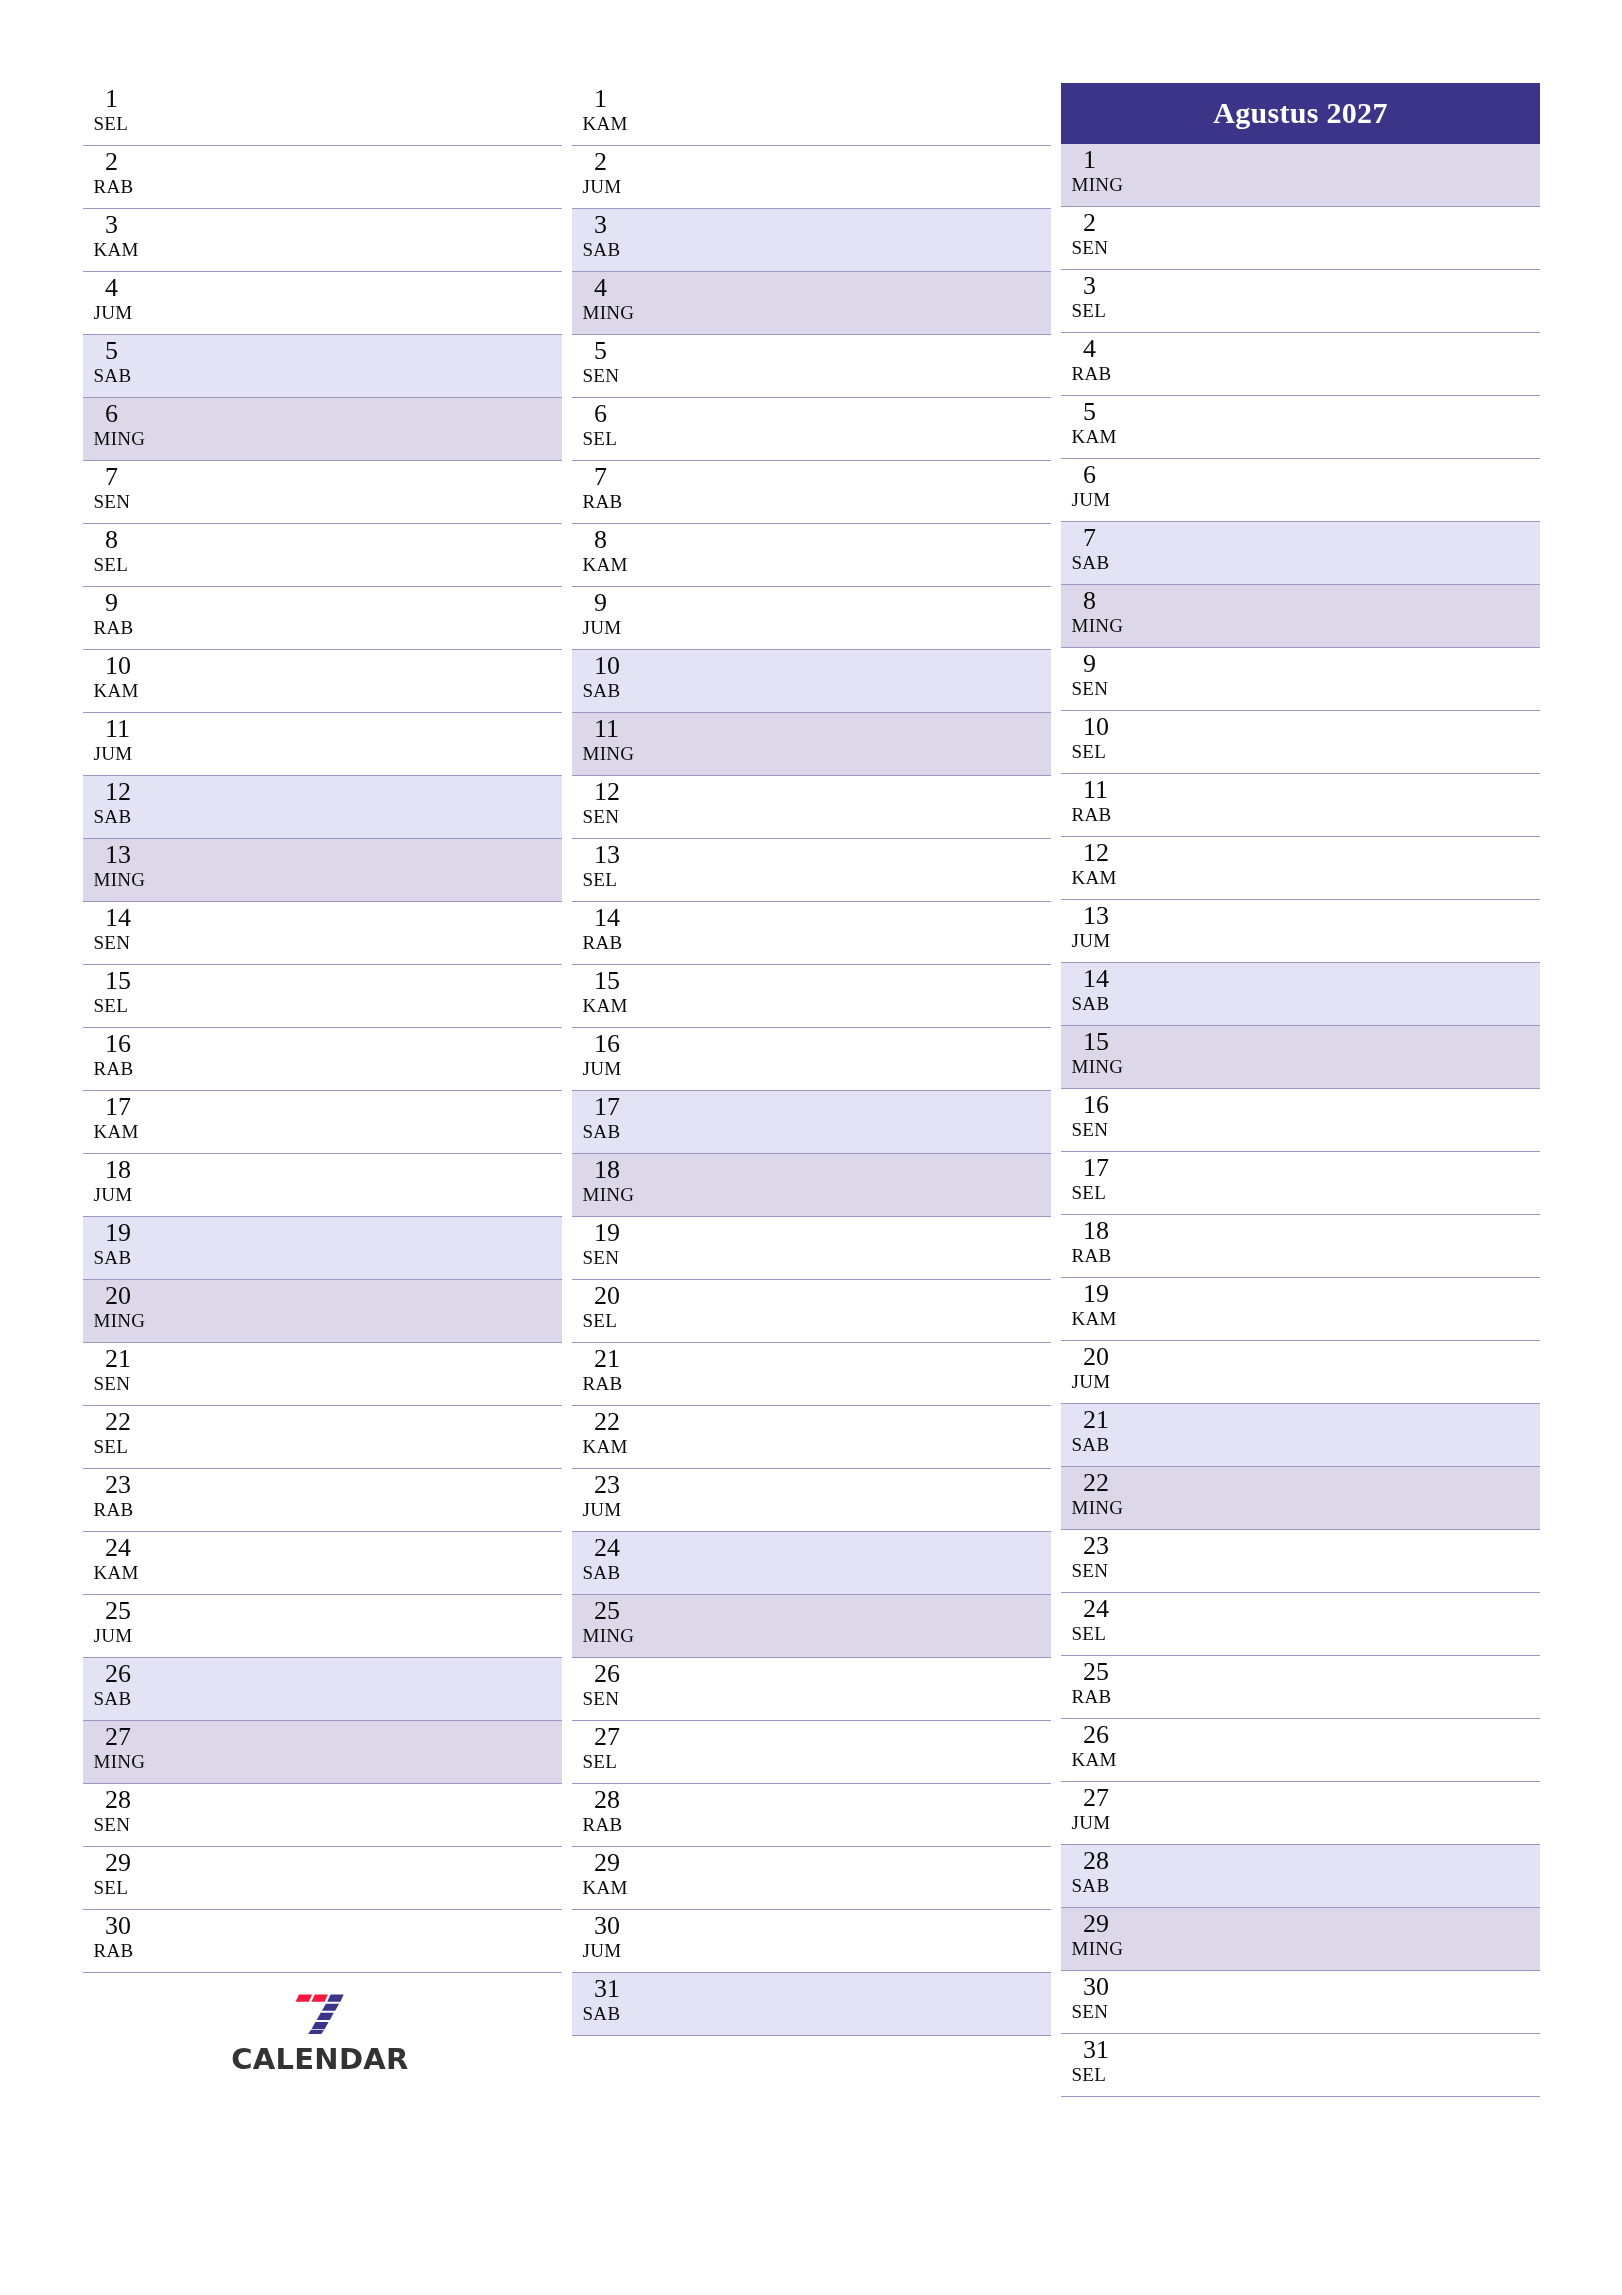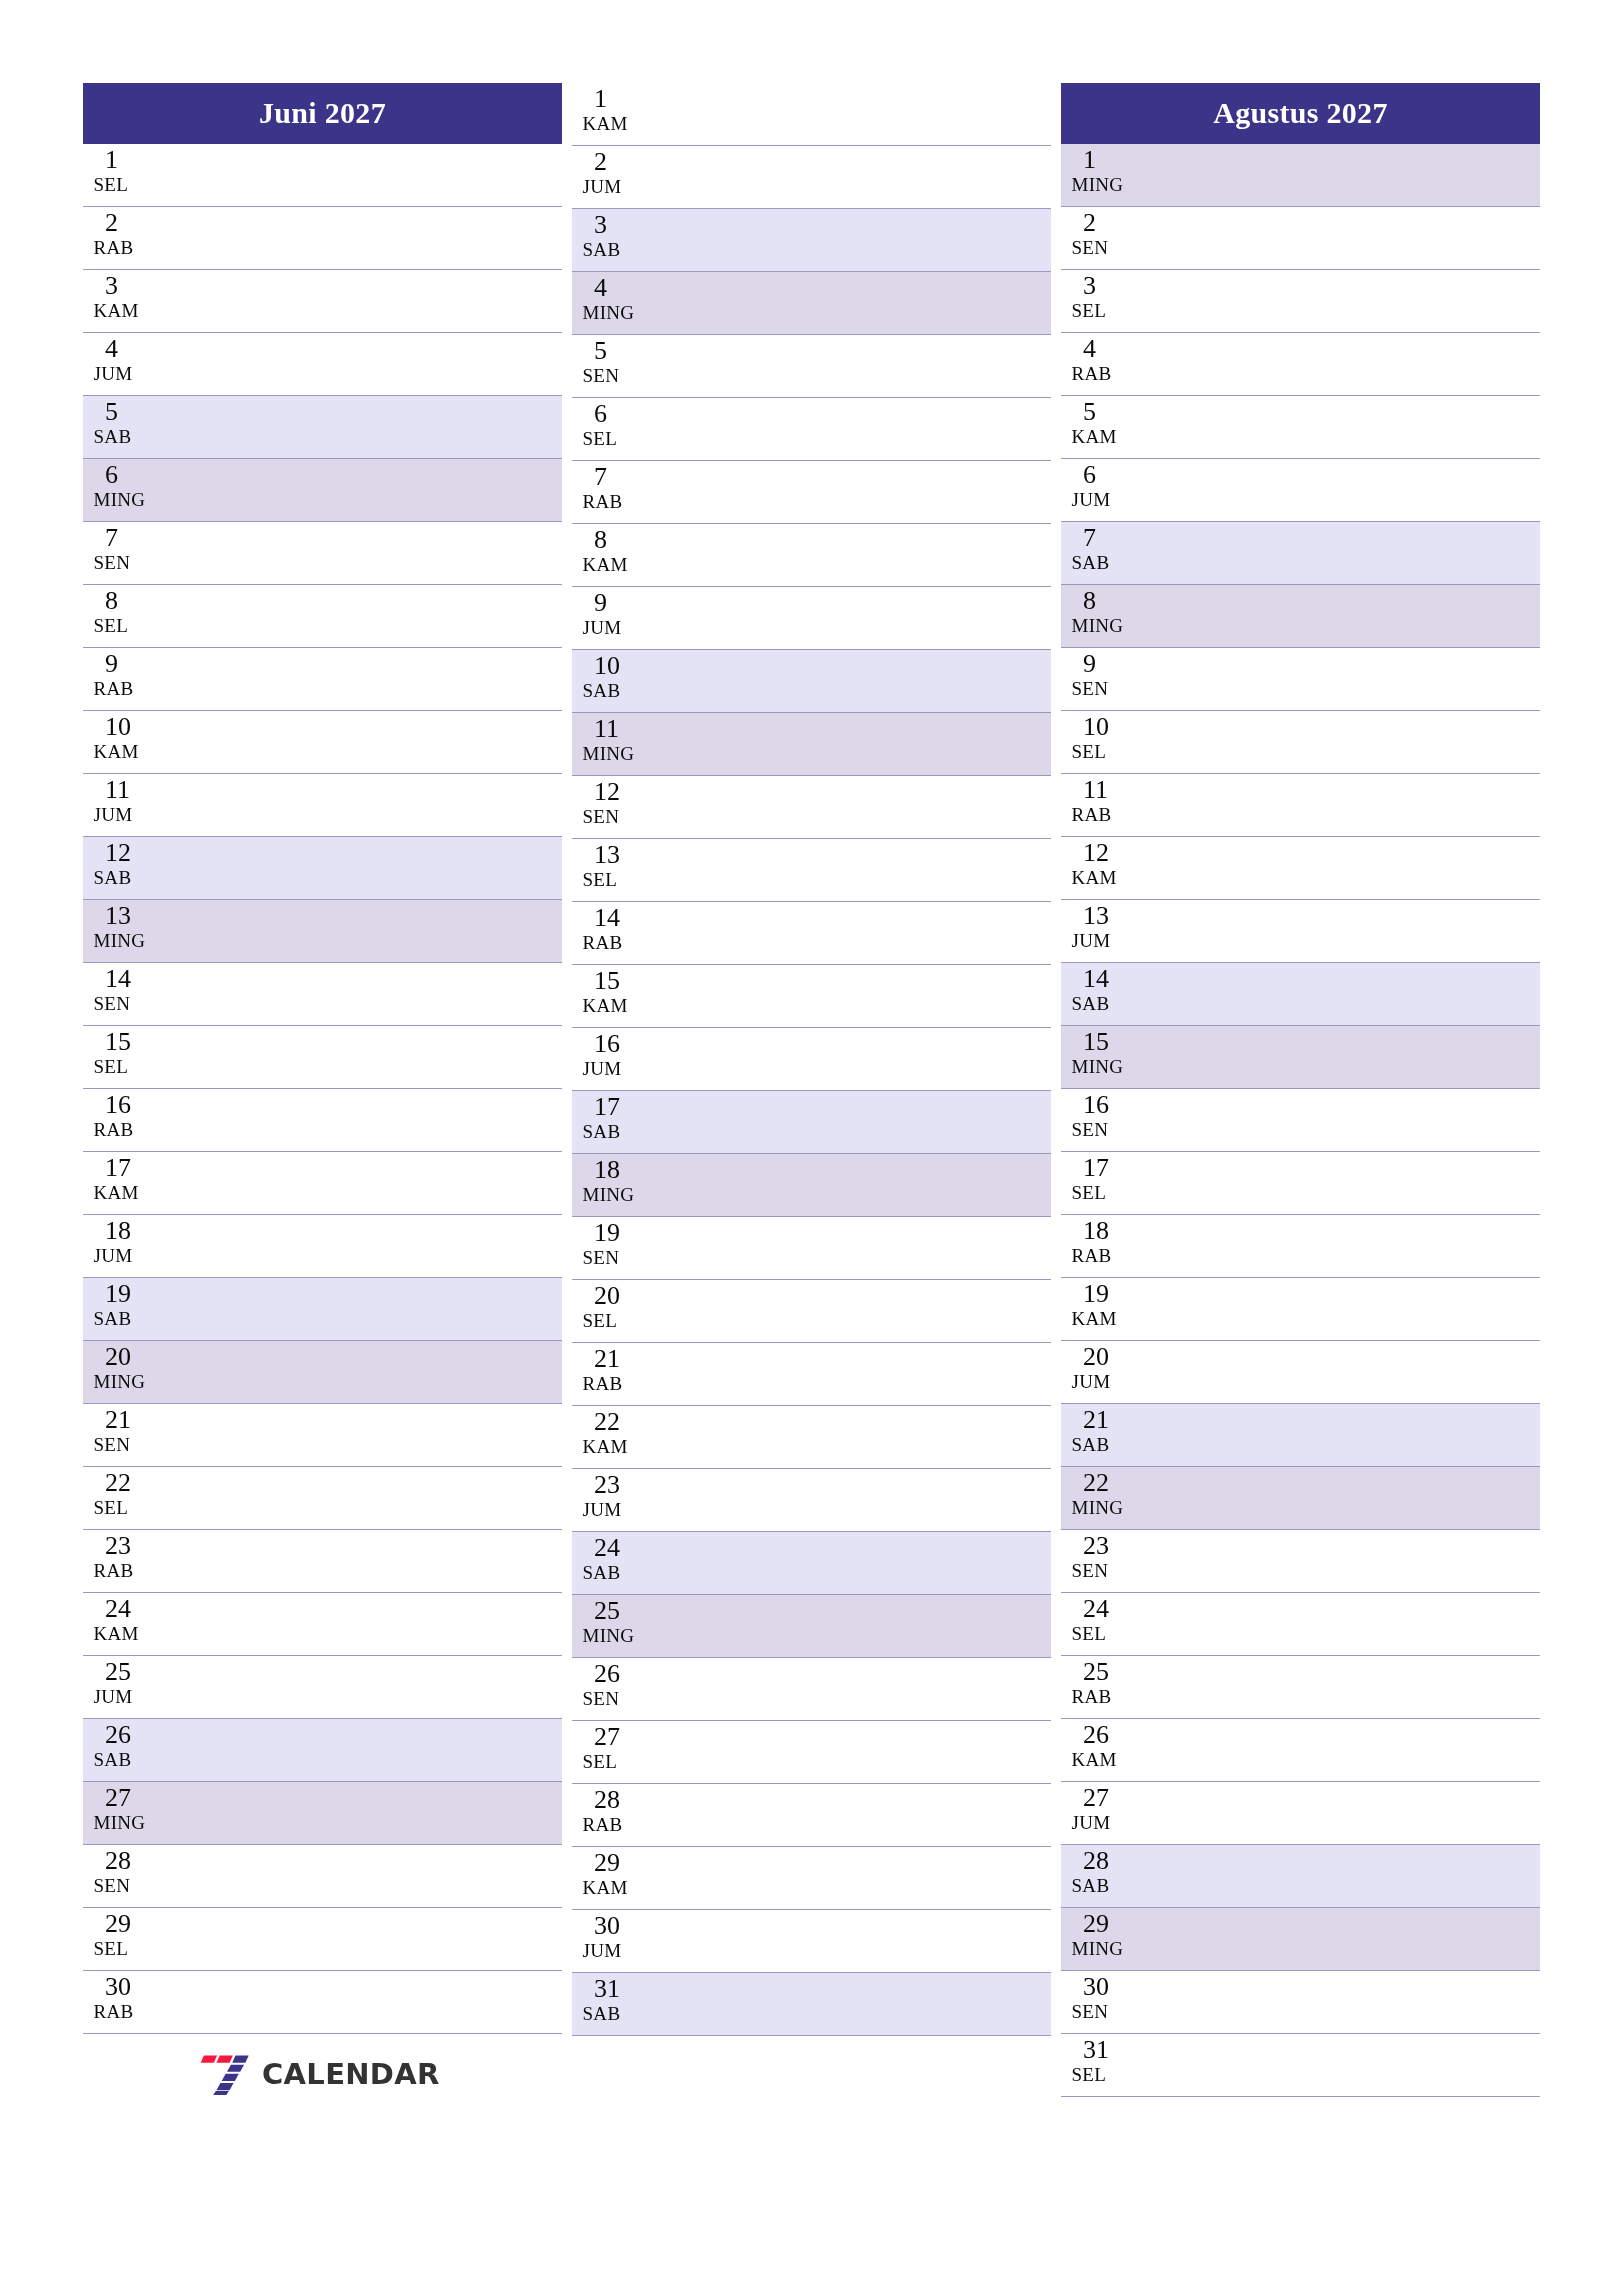--- a/index.html
+++ b/index.html
@@ -86,21 +86,21 @@
     line-height: 22px;
     color: #0a0a0a;
     font-family: "Liberation Serif", "DejaVu Serif", serif;
     font-weight: 400;
     letter-spacing: 0.3px;
   }
 
   
   .logo-wrap {
     display: flex;
-    flex-direction: row;
+    flex-direction: column;
     align-items: center;
     justify-content: center;
     padding-top: 19.6px;
     padding-right: 5.2px;
     gap: 11.8px;
   }
 
   .logo-mark {
     width: 50px;
     height: 41px;
@@ -117,21 +117,20 @@
     color: #333333;
     line-height: 1;
   }
 </style>
 </head>
 <body>
 
 <div id="page">
   <div id="planner">
       <div class="month-col">
-        <div class="month-header" style="background: rgb(59, 52, 137); color: rgb(255, 255, 255);">Juni 2027</div>
         <div class="days">
           <div class="day-row" style="border-bottom-color: rgb(155, 151, 194);">
             <span class="day-num" style="color: rgb(10, 10, 10);">1</span>
             <span class="day-abbr" style="color: rgb(10, 10, 10);">SEL</span>
           </div>
           <div class="day-row" style="border-bottom-color: rgb(155, 151, 194);">
             <span class="day-num" style="color: rgb(10, 10, 10);">2</span>
             <span class="day-abbr" style="color: rgb(10, 10, 10);">RAB</span>
           </div>
           <div class="day-row" style="border-bottom-color: rgb(155, 151, 194);">

